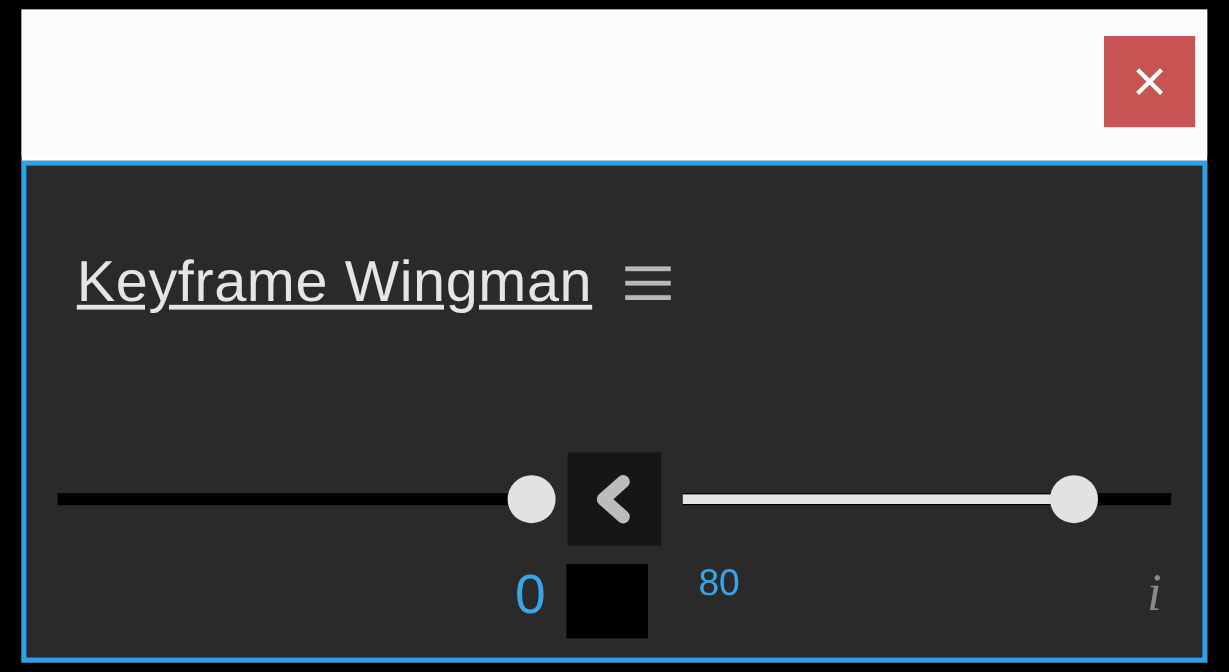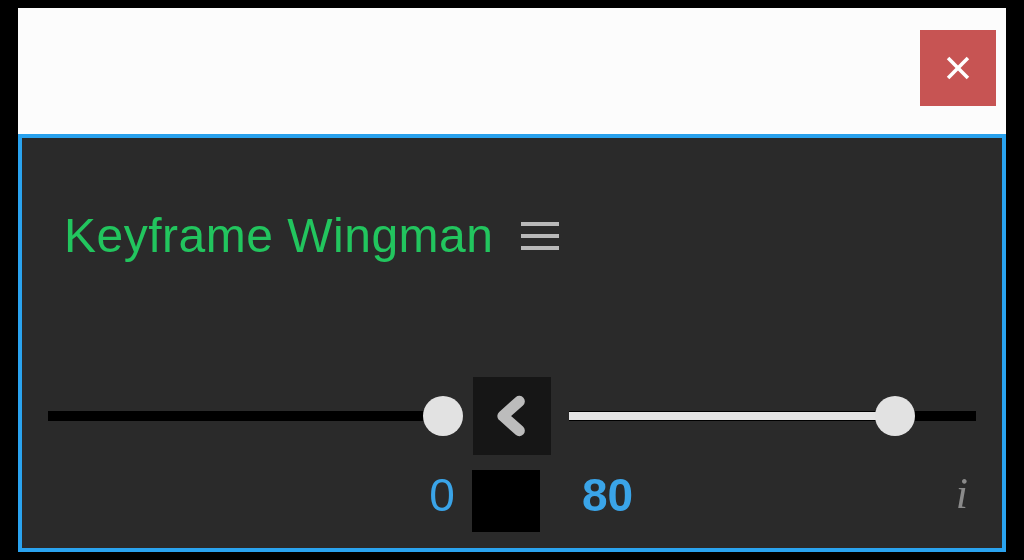--- a/index.html
+++ b/index.html
@@ -53,24 +53,25 @@
   }
   .panel-title-row {
     position: absolute;
     left: 42px;
     top: 70px;
     display: flex;
     align-items: center;
     gap: 28px;
   }
   .panel-title {
-    color: #22c55e;
+    color: #e5e5e5;
     font-size: 48px;
     font-weight: 300;
     letter-spacing: 0.5px;
+    text-decoration: underline;
   }
   .menu-icon {
     display: flex;
     flex-direction: column;
     gap: 8px;
     cursor: pointer;
     padding: 4px 0;
   }
   .menu-icon span {
     display: block;
@@ -159,22 +160,22 @@
     left: 450px;
     top: 2px;
     width: 68px;
     height: 62px;
     background: #000;
   }
   .val-right {
     position: absolute;
     left: 560px;
     color: #3aa4e8;
-    font-size: 46px;
-    font-weight: 700;
+    font-size: 31px;
+    font-weight: 400;
   }
   .info-btn {
     position: absolute;
     right: 34px;
     top: 334px;
     color: #8a8a8a;
     font-size: 44px;
     font-style: italic;
     font-family: Georgia, "Times New Roman", serif;
     cursor: pointer;

